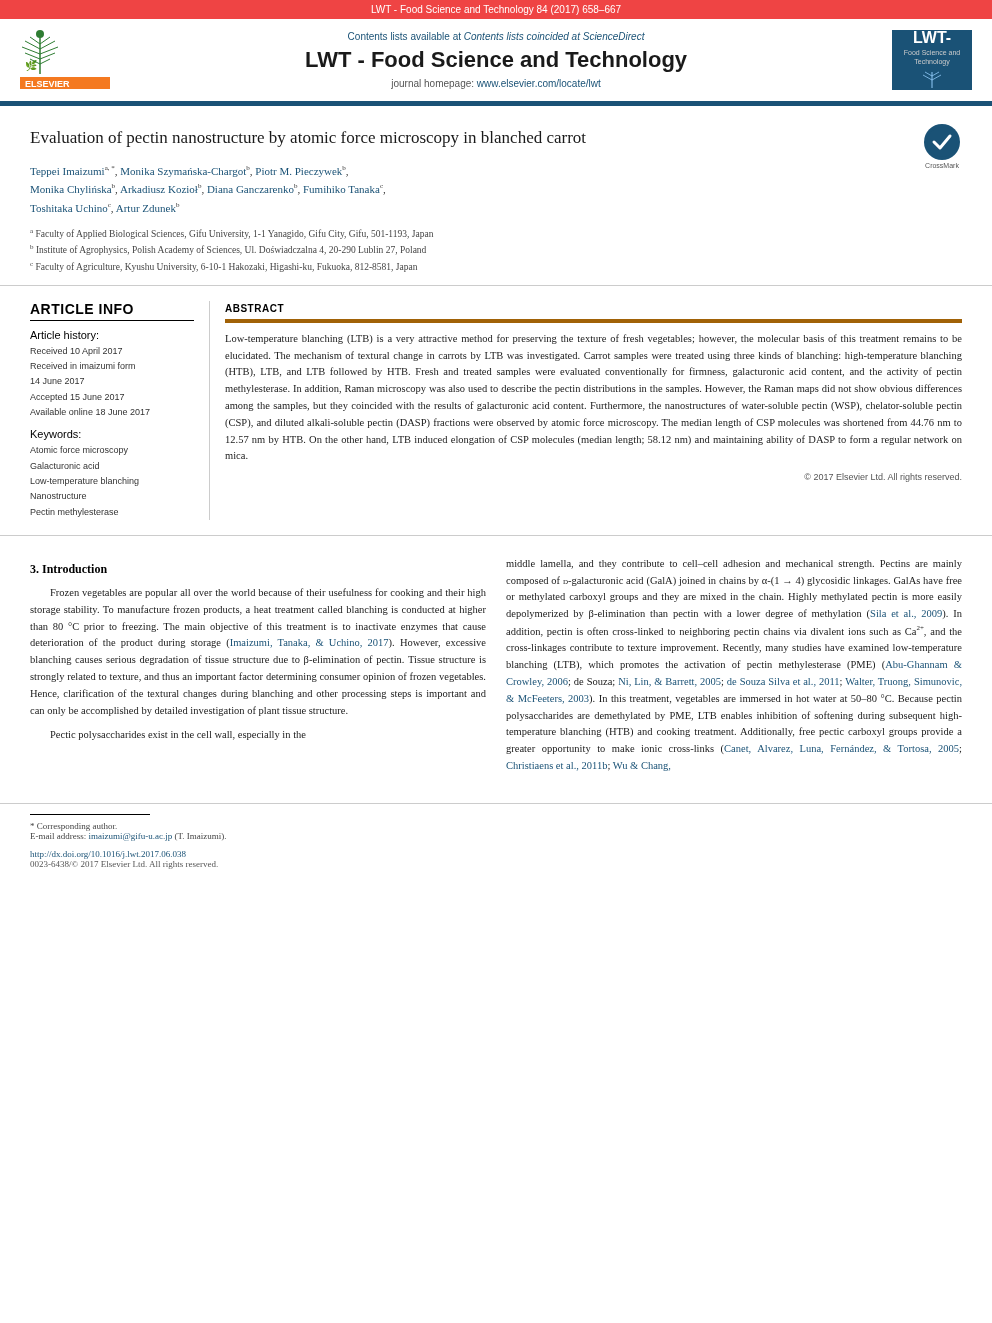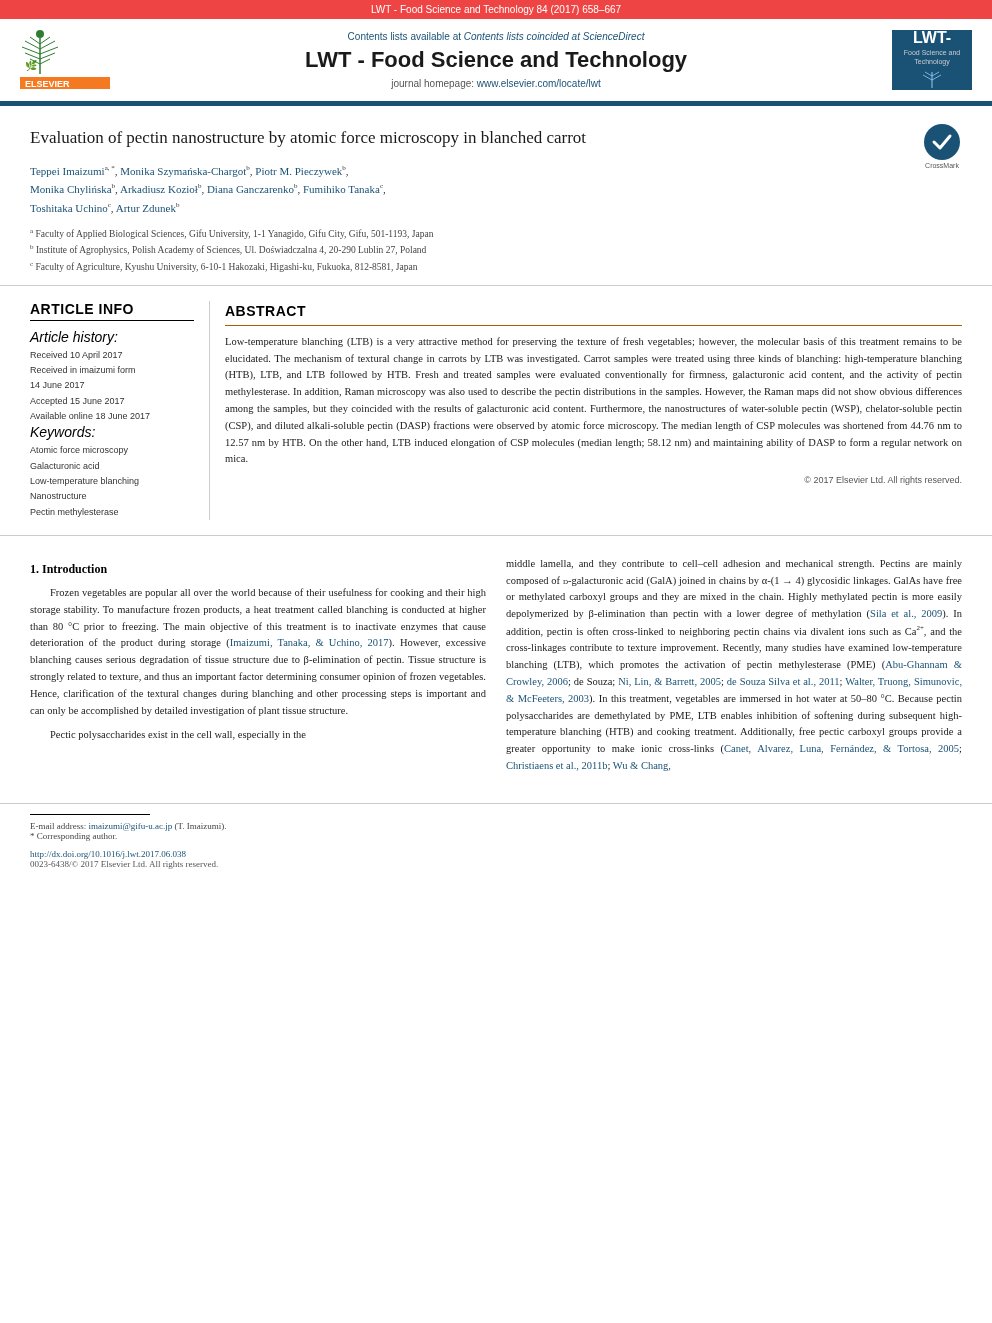--- a/index.html
+++ b/index.html
@@ -143,47 +143,47 @@
     .info-section-title {
       font-weight: bold;
       font-size: 14px;
       text-transform: uppercase;
       letter-spacing: 0.5px;
       margin-bottom: 8px;
       border-bottom: 1px solid #000;
       padding-bottom: 3px;
     }
     .info-subsection-title {
-      font-style: italic;
-      font-size: 14px;
+      font-size: 11px;
+      margin-top: 8px;
       margin-bottom: 3px;
     }
     .info-dates {
       font-size: 9px;
       color: #333;
       line-height: 1.7;
     }
     .info-keywords {
       font-size: 9px;
       color: #333;
       line-height: 1.7;
     }
     .abstract-section {
       flex: 1;
       padding-left: 15px;
       font-size: 11px;
       line-height: 1.5;
     }
     .abstract-title {
       font-weight: bold;
-      font-size: 14px;
+      font-size: 10px;
       text-transform: uppercase;
       letter-spacing: 0.5px;
       margin-bottom: 8px;
-      border-bottom: 1px solid #a16207;
+      border-bottom: 4px solid #a16207;
       padding-bottom: 3px;
       font-family: Arial, sans-serif;
     }
     .abstract-text {
       text-align: justify;
       font-size: 10.5px;
       line-height: 1.6;
       color: #1a1a1a;
     }
     .copyright-line {
@@ -371,40 +371,40 @@
   <div class="abstract-section">
     <div class="abstract-title">ABSTRACT</div>
     <div class="abstract-text">Low-temperature blanching (LTB) is a very attractive method for preserving the texture of fresh vegetables; however, the molecular basis of this treatment remains to be elucidated. The mechanism of textural change in carrots by LTB was investigated. Carrot samples were treated using three kinds of blanching: high-temperature blanching (HTB), LTB, and LTB followed by HTB. Fresh and treated samples were evaluated conventionally for firmness, galacturonic acid content, and the activity of pectin methylesterase. In addition, Raman microscopy was also used to describe the pectin distributions in the samples. However, the Raman maps did not show obvious differences among the samples, but they coincided with the results of galacturonic acid content. Furthermore, the nanostructures of water-soluble pectin (WSP), chelator-soluble pectin (CSP), and diluted alkali-soluble pectin (DASP) fractions were observed by atomic force microscopy. The median length of CSP molecules was shortened from 44.76 nm to 12.57 nm by HTB. On the other hand, LTB induced elongation of CSP molecules (median length; 58.12 nm) and maintaining ability of DASP to form a regular network on mica.</div>
     <div class="copyright-line">© 2017 Elsevier Ltd. All rights reserved.</div>
   </div>
 </div>
 
 <div class="main-content">
 
   <div class="left-column">
-    <div class="section-number">1. Introduction</div>
+    <div class="section-number">3. Introduction</div>
     <div class="body-text">
       <span style="display:block; text-indent:20px;">Frozen vegetables are popular all over the world because of their usefulness for cooking and their high storage stability. To manufacture frozen products, a heat treatment called blanching is conducted at higher than 80 °C prior to freezing. The main objective of this treatment is to inactivate enzymes that cause deterioration of the product during storage (<span class="inline-link">Imaizumi, Tanaka, &amp; Uchino, 2017</span>). However, excessive blanching causes serious degradation of tissue structure due to β-elimination of pectin. Tissue structure is strongly related to texture, and thus an important factor determining consumer opinion of frozen vegetables. Hence, clarification of the textural changes during blanching and other processing steps is important and can only be accomplished by detailed investigation of plant tissue structure.</span>
     </div>
     <div class="body-text">
       <span style="display:block; text-indent:20px;">Pectic polysaccharides exist in the cell wall, especially in the</span>
     </div>
   </div>
 
   <div class="right-column">
     <div class="body-text">
       middle lamella, and they contribute to cell–cell adhesion and mechanical strength. Pectins are mainly composed of <span style="font-variant: small-caps;">d</span>-galacturonic acid (GalA) joined in chains by α-(1 → 4) glycosidic linkages. GalAs have free or methylated carboxyl groups and they are mixed in the chain. Highly methylated pectin is more easily depolymerized by β-elimination than pectin with a lower degree of methylation (<span class="inline-link">Sila et al., 2009</span>). In addition, pectin is often cross-linked to neighboring pectin chains via divalent ions such as Ca<sup>2+</sup>, and the cross-linkages contribute to texture improvement. Recently, many studies have examined low-temperature blanching (LTB), which promotes the activation of pectin methylesterase (PME) (<span class="inline-link">Abu-Ghannam &amp; Crowley, 2006</span>; de Souza; <span class="inline-link">Ni, Lin, &amp; Barrett, 2005</span>; <span class="inline-link">de Souza Silva et al., 2011</span>; <span class="inline-link">Walter, Truong, Simunovic, &amp; McFeeters, 2003</span>). In this treatment, vegetables are immersed in hot water at 50–80 °C. Because pectin polysaccharides are demethylated by PME, LTB enables inhibition of softening during subsequent high-temperature blanching (HTB) and cooking treatment. Additionally, free pectic carboxyl groups provide a greater opportunity to make ionic cross-links (<span class="inline-link">Canet, Alvarez, Luna, Fernández, &amp; Tortosa, 2005</span>; <span class="inline-link">Christiaens et al., 2011b</span>; <span class="inline-link">Wu &amp; Chang,</span>
     </div>
   </div>
 </div>
 
 <div class="footer-section">
   <hr class="footer-hr">
+  <div>* Corresponding author.</div>
   <div>
     <span>E-mail address:</span>
     <span class="inline-link">imaizumi@gifu-u.ac.jp</span>
     <span>(T. Imaizumi).</span>
   </div>
-  <div>* Corresponding author.</div>
   <div style="height:8px;"></div>
   <div class="footer-doi">http://dx.doi.org/10.1016/j.lwt.2017.06.038</div>
   <div class="footer-copyright">0023-6438/© 2017 Elsevier Ltd. All rights reserved.</div>
 </div>
 
 </body></html>

